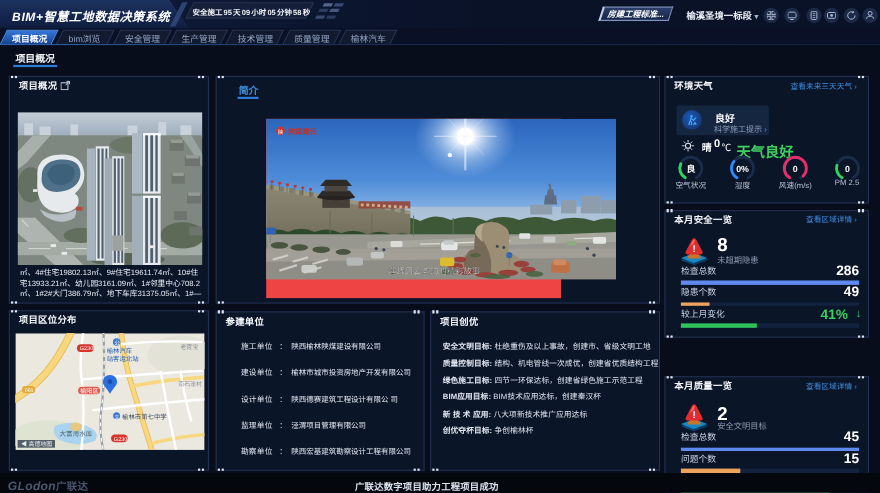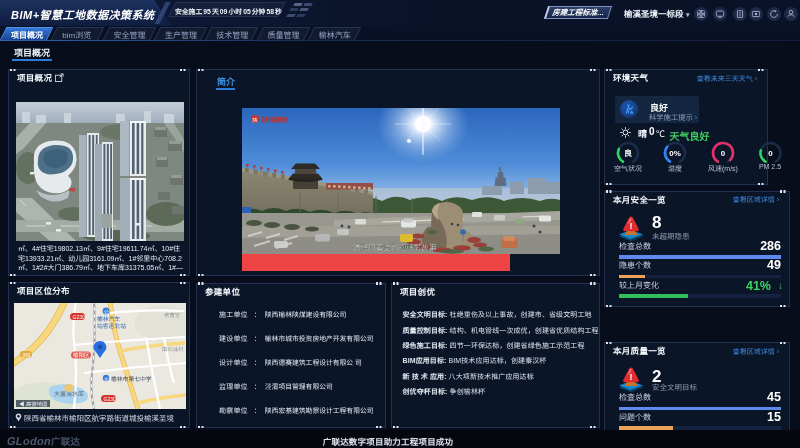--- a/index.html
+++ b/index.html
@@ -282,23 +282,20 @@
       <ellipse cx="55" cy="85" rx="5" ry="4" fill="#e8c87a"></ellipse>
       <text x="148" y="48" font-size="5.4" fill="#8a8f96">南石洼村</text>
       <text x="150" y="14" font-size="5.4" fill="#8a8f96">老官宝</text>
 
       <path d="M86 38 C82 38 79.6 41 79.6 44.2 C79.6 47.5 83 49.5 86 55 C89 49.5 92.4 47.5 92.4 44.2 C92.4 41 90 38 86 38 Z" fill="#2a6fe0"></path>
       <circle cx="86" cy="44" r="2.2" fill="#1a4cae"></circle>
       <rect x="2" y="97" width="34" height="7" fill="#3c4654" opacity="0.85"></rect>
       <text x="5" y="102.5" font-size="5.4" fill="#e8edf4">◀ 高德地图</text>
     </g>
   </svg>
-  <div style="position:absolute;left:6px;top:128.5px;font-size:7.5px;color:#d3dae8;white-space:nowrap;"><svg width="7" height="9" viewBox="0 0 8 10" style="vertical-align:-1.5px;">
-        <path d="M4 0.5 C2 0.5 0.7 2 0.7 3.7 C0.7 5.5 2.5 6.6 4 9.5 C5.5 6.6 7.3 5.5 7.3 3.7 C7.3 2 6 0.5 4 0.5 Z M4 5 A1.5 1.5 0 1 1 4 2 A1.5 1.5 0 1 1 4 5 Z" fill="#cfd6e4"></path>
-      </svg> 陕西省榆林市榆阳区航宇路街道城投榆溪圣境</div>
 </div>
 
 <div class="panel" style="left:196px;top:69px;width:404px;height:207px;">
   <div class="dot d1"></div>
     <div class="dot d2"></div>
     <div class="dot d3"></div>
     <div class="dot d4"></div>
   <div style="position:absolute;left:20px;top:5px;font-size:9px;font-weight:bold;color:#4090e0;">简介</div>
   <div style="position:absolute;left:19px;top:18px;width:19px;height:2px;background:#2f7bd9;"></div>
   <div style="position:absolute;left:45px;top:37.5px;width:268px;height:163px;background:#ef4444;">
@@ -494,21 +491,21 @@
     <div class="dot d4"></div>
   <div class="pt">项目创优</div>
   <div class="crow" style="top:25.6px;"><b>安全文明目标:</b> 杜绝重伤及以上事故，创建市、省级文明工地</div>
   <div class="crow" style="top:41px;"><b>质量控制目标:</b> 结构、机电管线一次成优，创建省优质结构工程</div>
   <div class="crow" style="top:56.4px;"><b>绿色施工目标:</b> 四节一环保达标，创建省绿色施工示范工程</div>
   <div class="crow" style="top:71.8px;"><b>BIM应用目标:</b> BIM技术应用达标，创建秦汉杯</div>
   <div class="crow" style="top:87.2px;"><b>新 技 术 应用:</b> 八大项新技术推广应用达标</div>
   <div class="crow" style="top:102.6px;"><b>创优夺杯目标:</b> 争创榆林杯</div>
 </div>
 
-<div class="panel" style="left:604px;top:69px;width:164px;height:116px;">
+<div class="panel" style="left:604px;top:69px;width:186px;height:116px;">
   <div class="dot d1"></div>
     <div class="dot d2"></div>
     <div class="dot d3"></div>
     <div class="dot d4"></div>
   <div class="pt">环境天气</div>
   <div class="plink">查看未来三天天气 <span style="color:#3f8dde;">›</span></div>
   <div class="wcard" style="left:10px;text-align:center;">
     <div class="ic18" style="background:radial-gradient(circle at 40% 35%,#1e55b0,#123066);"></div>
     <svg style="position:absolute;left:8px;top:7.5px;" width="12" height="12" viewBox="0 0 12 12">
         <g stroke="#41a0f5" stroke-width="1.15" fill="none" stroke-linecap="round">
@@ -529,21 +526,21 @@
         <line x1="11.5" y1="7" x2="13.3" y2="7"></line>
         <line x1="2.5" y1="2.5" x2="3.8" y2="3.8"></line>
         <line x1="10.2" y1="10.2" x2="11.5" y2="11.5"></line>
         <line x1="2.5" y1="11.5" x2="3.8" y2="10.2"></line>
         <line x1="10.2" y1="3.8" x2="11.5" y2="2.5"></line>
       </g>
     </svg>
   <div style="position:absolute;left:33px;top:57px;font-size:9px;font-weight:bold;color:#f2f5fa;">晴</div>
   <div style="position:absolute;left:44px;top:56px;font-size:10px;font-weight:bold;color:#fff;">0</div>
     <div style="position:absolute;left:51px;top:56.5px;font-size:9px;color:#fff;">℃</div>
-  <div style="position:absolute;left:64.5px;top:57.5px;font-size:10px;font-weight:bold;color:#3ed160;">天气良好</div>
+  <div style="position:absolute;left:64.5px;top:57.5px;font-size:13px;font-weight:bold;color:#3ed160;">天气良好</div>
   <svg style="position:absolute;left:0;top:68px;" width="186" height="30" viewBox="0 0 186 30">
     <g fill="none" stroke-linecap="round">
       <path d="M18 23.66 A 10 10 0 1 1 28 23.66" stroke="#1b2c4a" stroke-width="2.6"></path>
       <path d="M18 23.66 A 10 10 0 0 1 13.87 10.93" stroke="#2ed55e" stroke-width="2.6"></path>
       <path d="M65 23.66 A 10 10 0 1 1 75 23.66" stroke="#1b2c4a" stroke-width="2.6"></path>
       <path d="M65 23.66 A 10 10 0 0 1 62.23 8.71" stroke="#2f86f6" stroke-width="2.6"></path>
       <path d="M113 23.66 A 10 10 0 1 1 123 23.66" stroke="#1b2c4a" stroke-width="2.6"></path>
       <path d="M113 23.66 A 10 10 0 1 1 125.07 22.07" stroke="#e62e6b" stroke-width="2.6"></path>
       <path d="M160.5 23.66 A 10 10 0 1 1 170.5 23.66" stroke="#1b2c4a" stroke-width="2.6"></path>
       <path d="M160.5 23.66 A 10 10 0 0 1 155.84 12.41" stroke="#2ed55e" stroke-width="2.6"></path>

